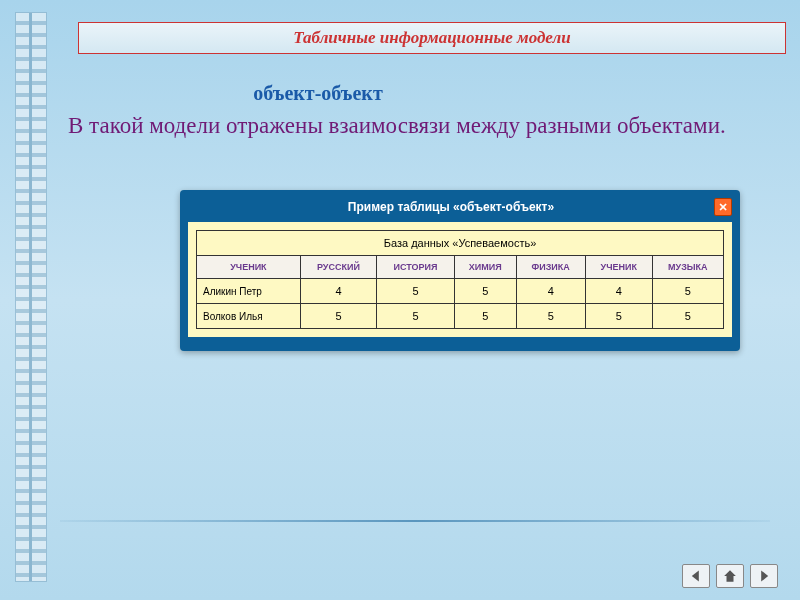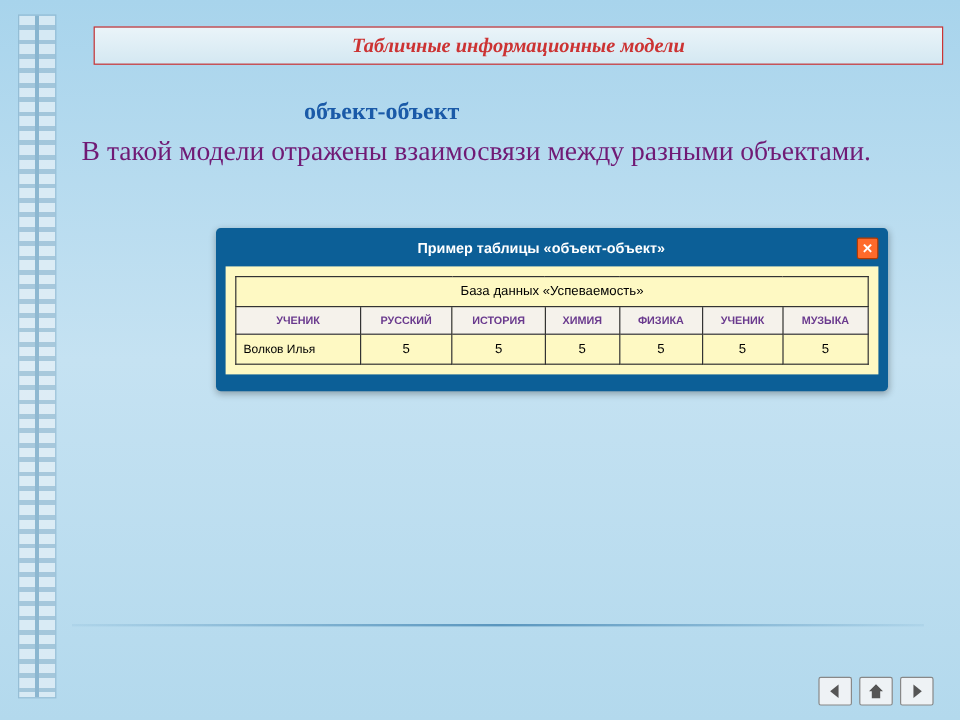--- a/index.html
+++ b/index.html
@@ -113,20 +113,29 @@
           <th>РУССКИЙ</th>
           <th>ИСТОРИЯ</th>
           <th>ХИМИЯ</th>
           <th>ФИЗИКА</th>
           <th>УЧЕНИК</th>
           <th>МУЗЫКА</th>
         </tr>
       </thead>
       <tbody>
         <tr>
+          <td>Аликин Петр</td>
+          <td>4</td>
+          <td>5</td>
+          <td>5</td>
+          <td>4</td>
+          <td>4</td>
+          <td>5</td>
+        </tr>
+        <tr>
           <td>Волков Илья</td>
           <td>5</td>
           <td>5</td>
           <td>5</td>
           <td>5</td>
           <td>5</td>
           <td>5</td>
         </tr>
       </tbody>
     </table>

